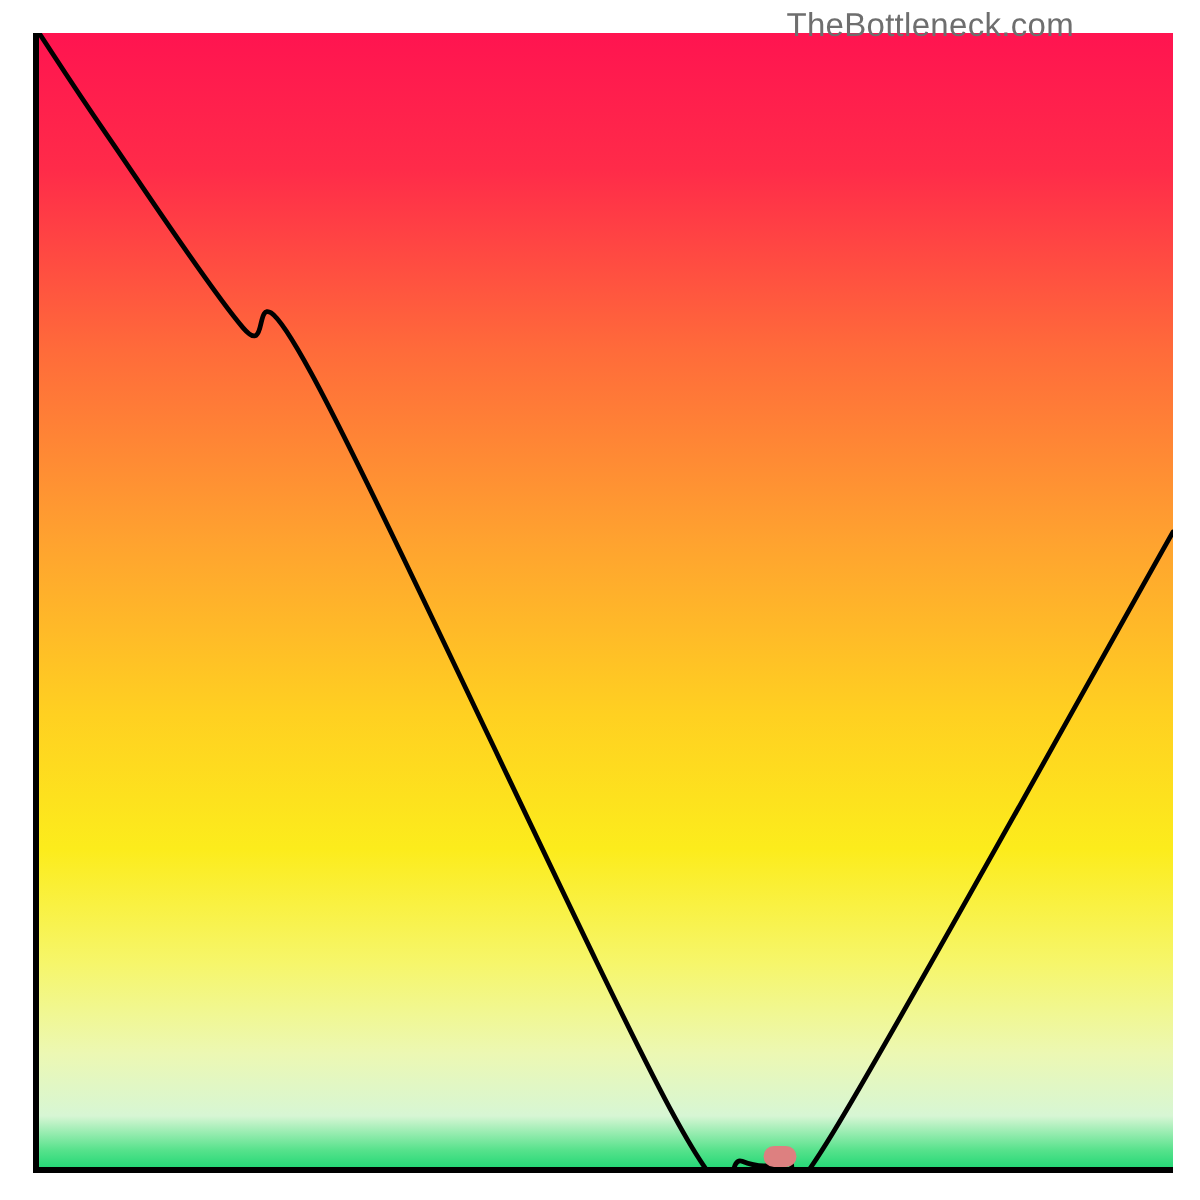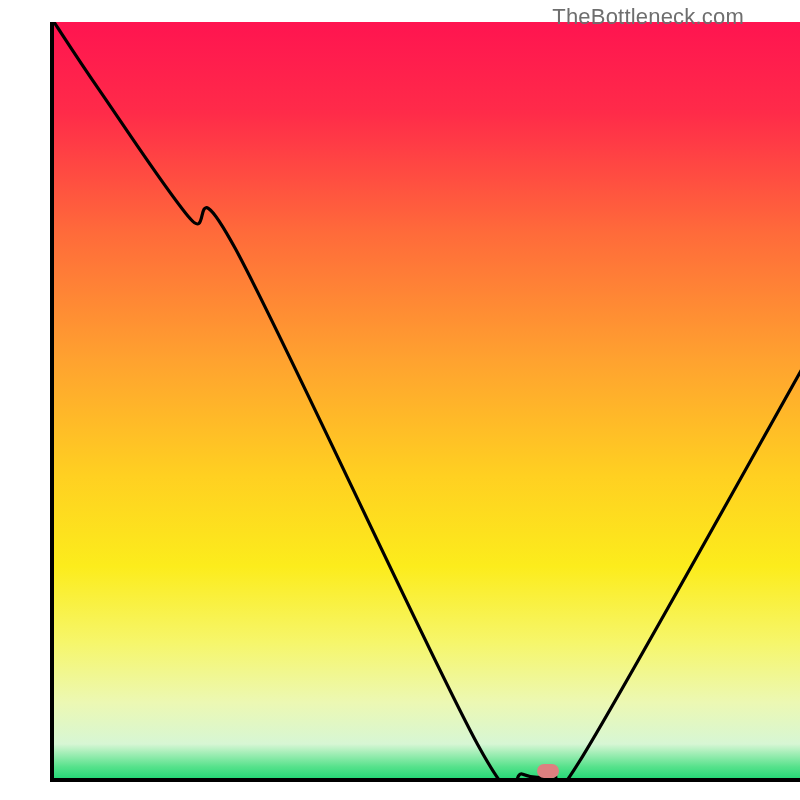--- a/index.html
+++ b/index.html
@@ -1,21 +1,20 @@
 <!DOCTYPE html>
 <html><head>
 <meta charset="utf-8">
 <style>
   * { margin: 0; padding: 0; box-sizing: border-box; }
   html, body { width: 800px; height: 800px; overflow: hidden; background: #fff; }
   .chart-container {
     position: relative;
     width: 728px;
     height: 800px;
-    margin-left: 28px;
   }
   .watermark {
     position: absolute;
     top: 4px;
     right: 12px;
     font-family: Arial, sans-serif;
     font-size: 22px;
     color: #6e6e6e;
     z-index: 10;
     letter-spacing: 0.2px;

